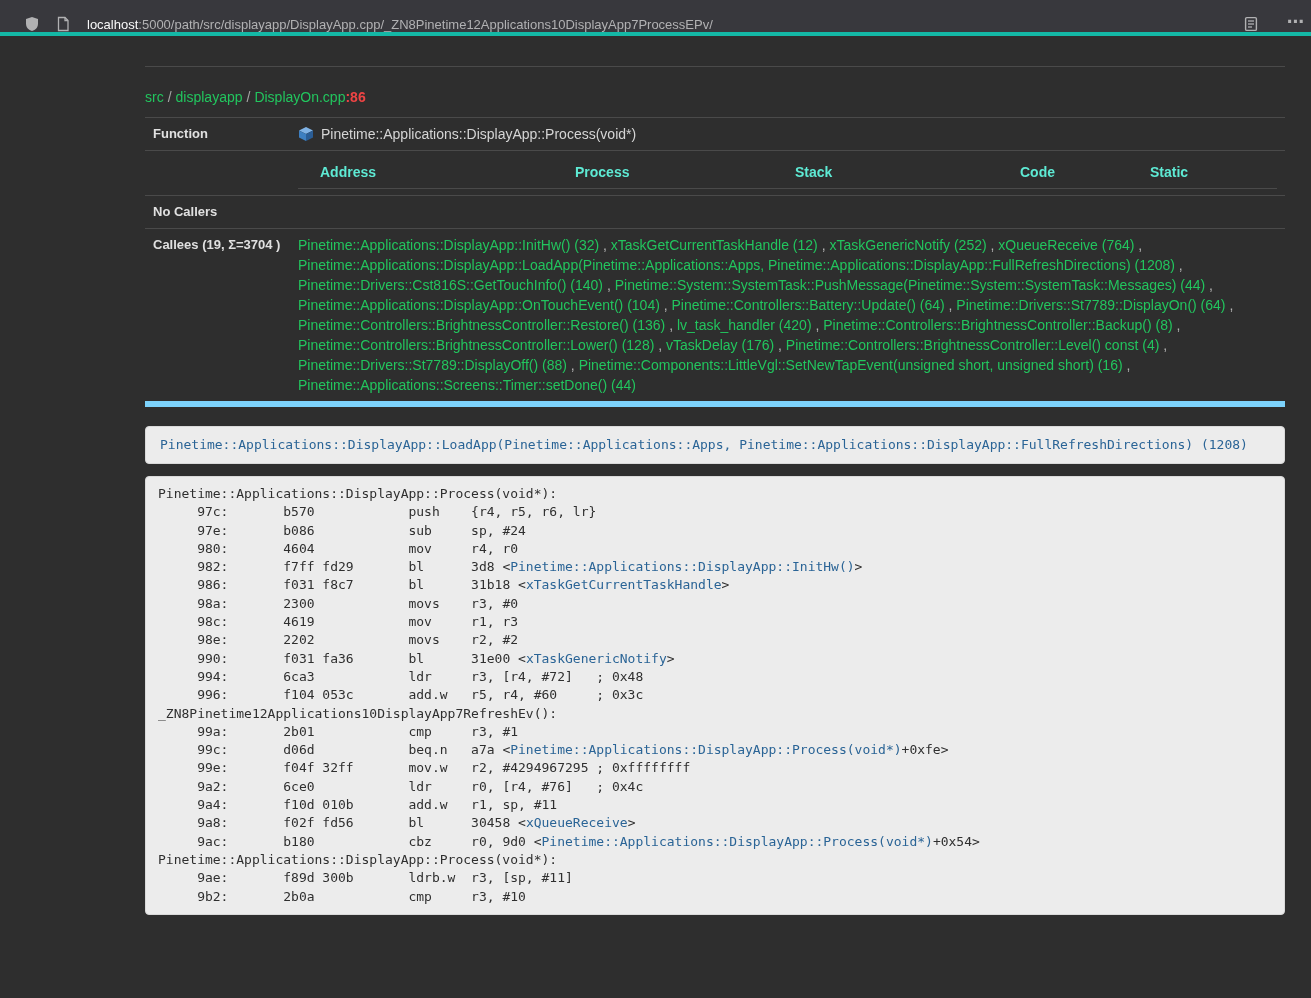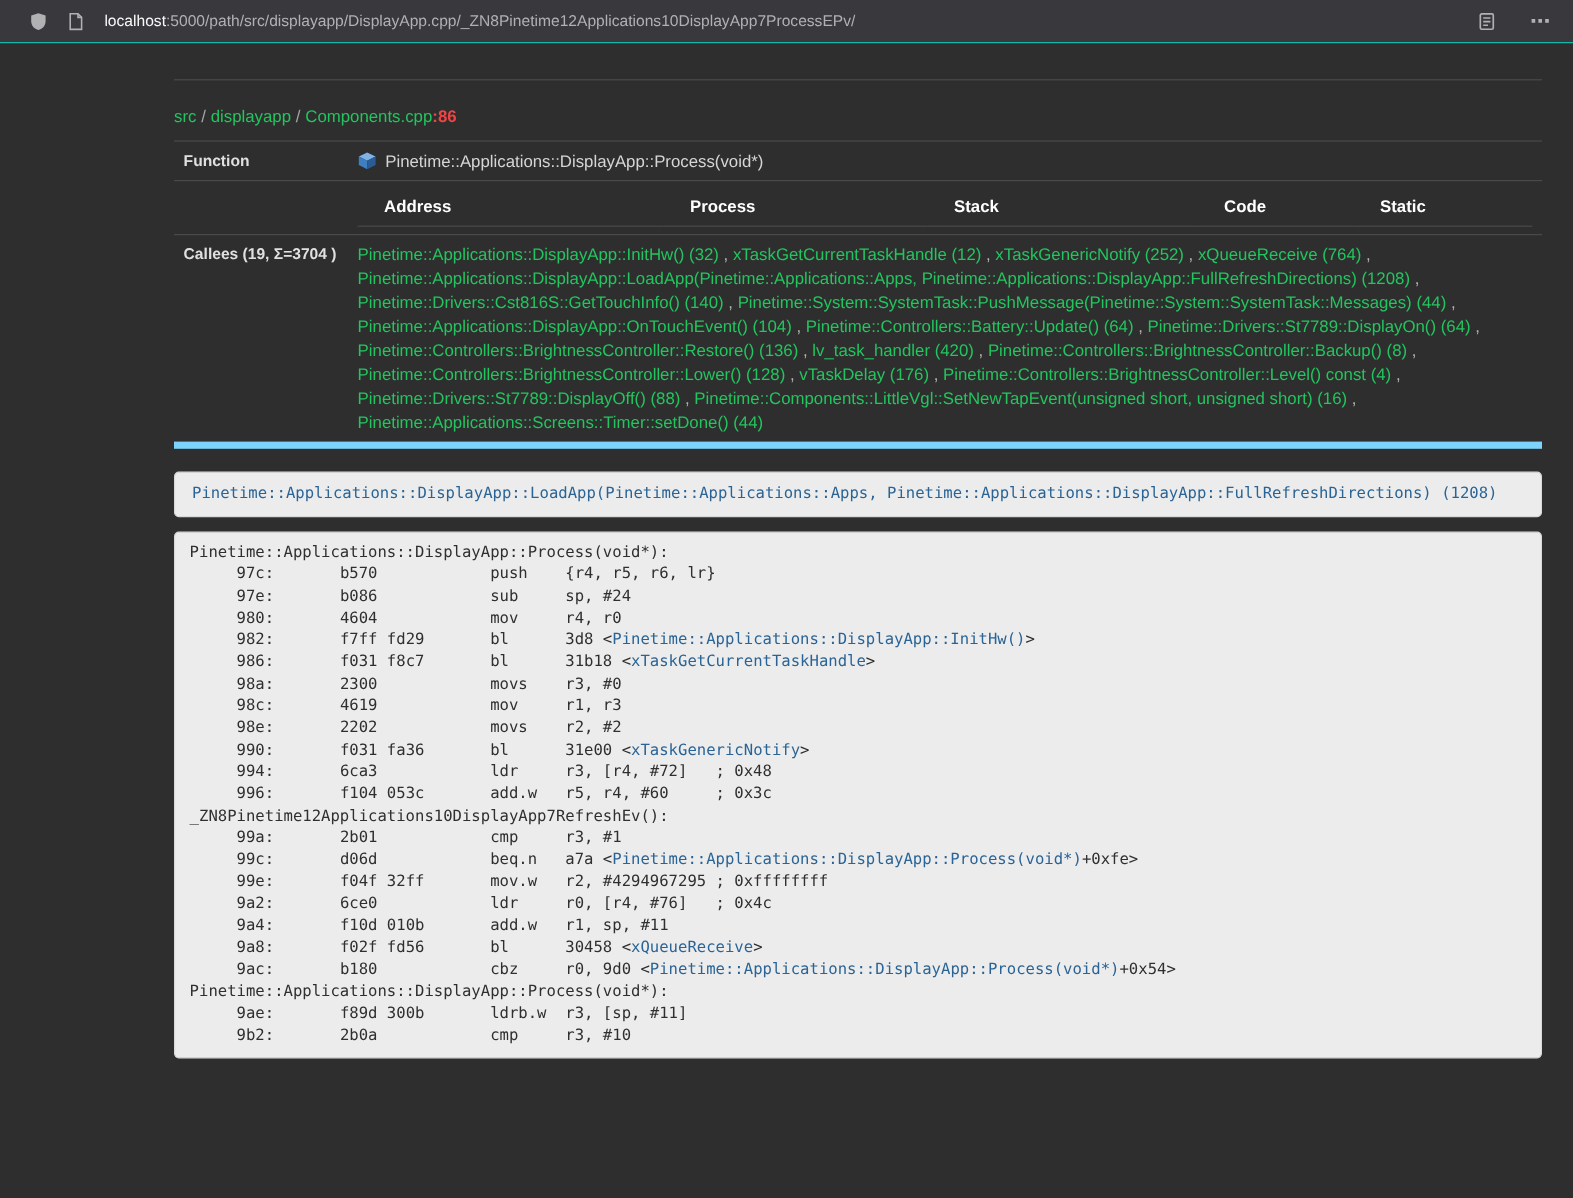--- a/index.html
+++ b/index.html
@@ -5,22 +5,22 @@
   * { box-sizing: border-box; }
   html, body { margin:0; padding:0; }
   body {
     width:1311px; height:998px; overflow:hidden;
     background:#2e2e2e;
     font-family:"Liberation Sans","DejaVu Sans",sans-serif;
     font-size:14px; color:#cdcdcd;
   }
   
   .topbar {
-    height:36px; background:#38383d; border-bottom:1px solid #14b8a6;
-    display:flex; align-items:center; padding:0 12px 0 24px;
+    height:36px; background:#38383d; border-bottom:4px solid #14b8a6;
+    display:flex; align-items:flex-end; padding:0 0 0 24px;
   }
   .icon { display:block; flex:0 0 auto; }
   .shield { margin-right:16px; }
   .pageicon { margin-right:10px; }
   .urltext { font-size:13px; color:#b1b1b3; white-space:nowrap; overflow:hidden; }
   .urltext .host { color:#f9f9fa; }
   .spacer { flex:1; }
   .reader { margin-right:28px; }
   .dots { color:#b1b1b3; font-size:17px; font-weight:bold; margin-right:6px; letter-spacing:1px; cursor:default; }
   
@@ -38,21 +38,21 @@
   table.symbol > tbody > tr > td {
     border-top:1px solid #4a4a4a; vertical-align:top; text-align:left;
     padding:6px 8px; line-height:20px;
   }
   th.rowlabel { font-weight:bold; color:#e0e0e0; padding-left:16px; white-space:nowrap; font-size:13px; }
   td.symcell { padding-left:13px; color:#d5d5d5; }
   .funcrow { display:flex; align-items:center; gap:7px; }
   td.nestcell { padding:0; }
   table.nested { width:100%; border-collapse:collapse; table-layout:fixed; }
   table.nested th, table.nested td { text-align:left; padding:6px 8px 6px 22px; line-height:19px; }
-  table.nested th { font-weight:bold; color:#ffffff; border-bottom:1px solid #4a4a4a; }
+  table.nested th { font-weight:bold; color:#5eead4; border-bottom:1px solid #4a4a4a; }
   table.nested td { color:#cdcdcd; }
   td.callees { padding-left:22px; color:#cdcdcd; }
   td.callees .sep { color:#b5b5b5; }
   
   .well {
     margin-top:19px; background:#ececec; border:1px solid #d9d9d9; border-radius:4px;
     padding:9px 14px; font-family:"DejaVu Sans Mono",monospace; font-size:13px;
     line-height:18px; white-space:nowrap; overflow:hidden;
   }
   .well a, pre.disasm a { color:#2a6496; }
@@ -85,21 +85,21 @@
     <line x1="5" y1="11" x2="9" y2="11" stroke="#b1b1b3" stroke-width="1.3"></line>
   </svg>
   <div class="dots">⋯</div>
 </div>
 
 <div class="container">
 
 
   <hr class="divider">
 
-  <p class="breadcrumb"><a href="#">src</a><span class="sep">/</span><a href="#">displayapp</a><span class="sep">/</span><a href="#">Components.cpp</a><span class="lineno">:86</span></p>
+  <p class="breadcrumb"><a href="#">src</a><span class="sep">/</span><a href="#">displayapp</a><span class="sep">/</span><a href="#">DisplayOn.cpp</a><span class="lineno">:86</span></p>
 
   <table class="symbol">
     <colgroup>
         <col style="width:145px">
         <col>
       </colgroup>
     <tbody>
       <tr>
         <th class="rowlabel">Function</th>
         <td class="symcell">
@@ -130,20 +130,24 @@
                 <th>Process</th>
                 <th>Stack</th>
                 <th>Code</th>
                 <th>Static</th>
               </tr>
             </tbody>
           </table>
         </td>
       </tr>
       <tr>
+        <th class="rowlabel">No Callers</th>
+        <td></td>
+      </tr>
+      <tr>
         <th class="rowlabel">Callees (19, Σ=3704 )</th>
         <td class="callees"><a href="#">Pinetime::Applications::DisplayApp::InitHw() (32)</a><span class="sep"> , </span><a href="#">xTaskGetCurrentTaskHandle (12)</a><span class="sep"> , </span><a href="#">xTaskGenericNotify (252)</a><span class="sep"> , </span><a href="#">xQueueReceive (764)</a><span class="sep"> , </span><a href="#">Pinetime::Applications::DisplayApp::LoadApp(Pinetime::Applications::Apps, Pinetime::Applications::DisplayApp::FullRefreshDirections) (1208)</a><span class="sep"> , </span><a href="#">Pinetime::Drivers::Cst816S::GetTouchInfo() (140)</a><span class="sep"> , </span><a href="#">Pinetime::System::SystemTask::PushMessage(Pinetime::System::SystemTask::Messages) (44)</a><span class="sep"> , </span><a href="#">Pinetime::Applications::DisplayApp::OnTouchEvent() (104)</a><span class="sep"> , </span><a href="#">Pinetime::Controllers::Battery::Update() (64)</a><span class="sep"> , </span><a href="#">Pinetime::Drivers::St7789::DisplayOn() (64)</a><span class="sep"> , </span><a href="#">Pinetime::Controllers::BrightnessController::Restore() (136)</a><span class="sep"> , </span><a href="#">lv_task_handler (420)</a><span class="sep"> , </span><a href="#">Pinetime::Controllers::BrightnessController::Backup() (8)</a><span class="sep"> , </span><a href="#">Pinetime::Controllers::BrightnessController::Lower() (128)</a><span class="sep"> , </span><a href="#">vTaskDelay (176)</a><span class="sep"> , </span><a href="#">Pinetime::Controllers::BrightnessController::Level() const (4)</a><span class="sep"> , </span><a href="#">Pinetime::Drivers::St7789::DisplayOff() (88)</a><span class="sep"> , </span><a href="#">Pinetime::Components::LittleVgl::SetNewTapEvent(unsigned short, unsigned short) (16)</a><span class="sep"> , </span><a href="#">Pinetime::Applications::Screens::Timer::setDone() (44)</a></td>
       </tr>
     </tbody>
   </table>
 
   <div class="well">
     <a href="#">Pinetime::Applications::DisplayApp::LoadApp(Pinetime::Applications::Apps, Pinetime::Applications::DisplayApp::FullRefreshDirections) (1208)</a>
   </div>
 

